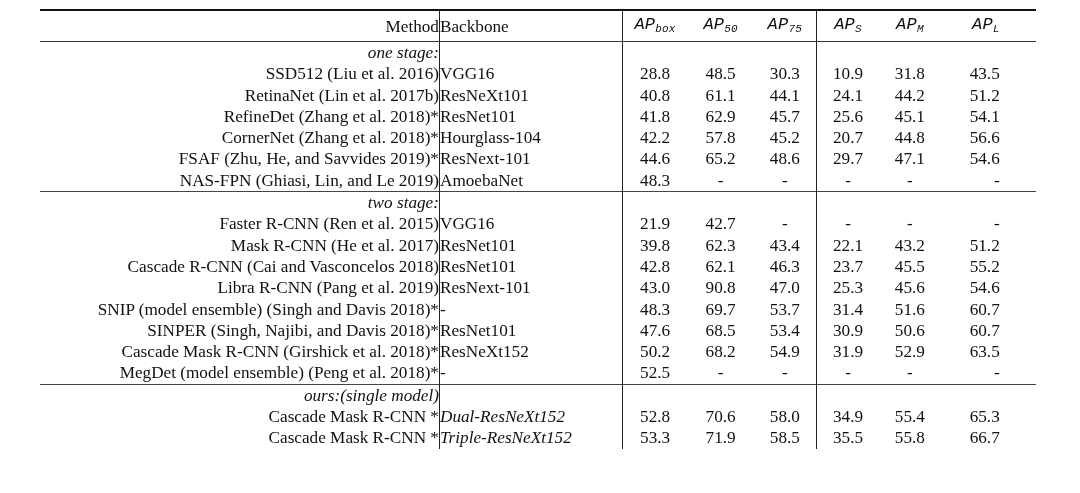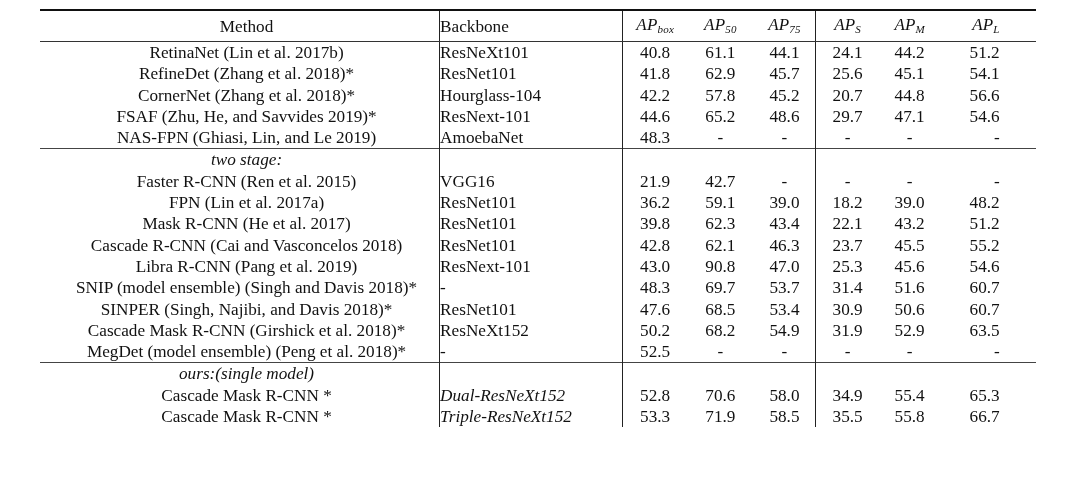--- a/index.html
+++ b/index.html
@@ -23,31 +23,31 @@
     line-height: 21.3px;
   }
   .tbl td, .tbl th {
     padding: 0;
     white-space: nowrap;
     font-weight: normal;
   }
   .toprule { border-top: 2.4px solid #111; }
   .midrule td, .midrule th { border-bottom: 1.3px solid #333; }
   .hdr th { height: 28px; padding-top: 2px; vertical-align: middle; }
-  .c-method { width: 392px; text-align: center; padding-left: 14px !important; }
+  .c-method { width: 392px; text-align: right; padding-left: 14px !important; }
   .c-backbone { width: 190px; text-align: left; border-left: 1.2px solid #222; }
   .c-num { text-align: center; }
   .c-box { width: 68px; border-left: 1.2px solid #222; }
   .c-50 { width: 72px; }
   .c-75 { width: 66px; }
   .c-s { width: 68px; border-left: 1.2px solid #222; }
   .c-m { width: 66px; }
   .c-l { width: 64px; text-align: right; }
   .c-pad { width: 42px; }
-  .math { font-style: italic; font-family: Liberation Serif, serif; font-size: 17px; letter-spacing: 0.2px; }
+  .math { font-style: italic; font-family: Liberation Mono, monospace; font-size: 17px; letter-spacing: 0.2px; }
   .math sub { font-size: 11px; vertical-align: -3px; font-style: italic; }
   .section td.c-method { font-style: italic; }
   .sep td { border-top: 1.3px solid #444; font-family: Liberation Serif, serif; }
   .bold { font-weight: bold; }
   .bolditalic { font-weight: bold; font-style: italic; }
   tr.row td { height: 21.3px; }
 </style>
 </head>
 <body>
 
@@ -59,20 +59,42 @@
       <th class="c-num c-box math"><span>AP</span><sub>box</sub></th>
       <th class="c-num c-50 math"><span>AP</span><sub>50</sub></th>
       <th class="c-num c-75 math"><span>AP</span><sub>75</sub></th>
       <th class="c-num c-s math"><span>AP</span><sub>S</sub></th>
       <th class="c-num c-m math"><span>AP</span><sub>M</sub></th>
       <th class="c-num c-l math"><span>AP</span><sub>L</sub></th>
       <th class="c-pad"></th>
     </tr>
   </thead>
   <tbody id="tbody">
+      <tr class="row section">
+        <td class="c-method">one stage:</td>
+        <td class="c-backbone"></td>
+        <td class="c-num c-box"></td>
+        <td class="c-num c-50"></td>
+        <td class="c-num c-75"></td>
+        <td class="c-num c-s"></td>
+        <td class="c-num c-m"></td>
+        <td class="c-num c-l"></td>
+        <td class="c-pad"></td>
+      </tr>
+      <tr class="row">
+        <td class="c-method">SSD512 (Liu et al. 2016)</td>
+        <td class="c-backbone">VGG16</td>
+        <td class="c-num c-box">28.8</td>
+        <td class="c-num c-50">48.5</td>
+        <td class="c-num c-75">30.3</td>
+        <td class="c-num c-s">10.9</td>
+        <td class="c-num c-m">31.8</td>
+        <td class="c-num c-l">43.5</td>
+        <td class="c-pad"></td>
+      </tr>
       <tr class="row">
         <td class="c-method">RetinaNet (Lin et al. 2017b)</td>
         <td class="c-backbone">ResNeXt101</td>
         <td class="c-num c-box">40.8</td>
         <td class="c-num c-50">61.1</td>
         <td class="c-num c-75">44.1</td>
         <td class="c-num c-s">24.1</td>
         <td class="c-num c-m">44.2</td>
         <td class="c-num c-l">51.2</td>
         <td class="c-pad"></td>
@@ -137,31 +159,20 @@
         <td class="c-backbone">VGG16</td>
         <td class="c-num c-box">21.9</td>
         <td class="c-num c-50">42.7</td>
         <td class="c-num c-75">-</td>
         <td class="c-num c-s">-</td>
         <td class="c-num c-m">-</td>
         <td class="c-num c-l">-</td>
         <td class="c-pad"></td>
       </tr>
       <tr class="row">
-        <td class="c-method">FPN (Lin et al. 2017a)</td>
-        <td class="c-backbone">ResNet101</td>
-        <td class="c-num c-box">36.2</td>
-        <td class="c-num c-50">59.1</td>
-        <td class="c-num c-75">39.0</td>
-        <td class="c-num c-s">18.2</td>
-        <td class="c-num c-m">39.0</td>
-        <td class="c-num c-l">48.2</td>
-        <td class="c-pad"></td>
-      </tr>
-      <tr class="row">
         <td class="c-method">Mask R-CNN (He et al. 2017)</td>
         <td class="c-backbone">ResNet101</td>
         <td class="c-num c-box">39.8</td>
         <td class="c-num c-50">62.3</td>
         <td class="c-num c-75">43.4</td>
         <td class="c-num c-s">22.1</td>
         <td class="c-num c-m">43.2</td>
         <td class="c-num c-l">51.2</td>
         <td class="c-pad"></td>
       </tr>

